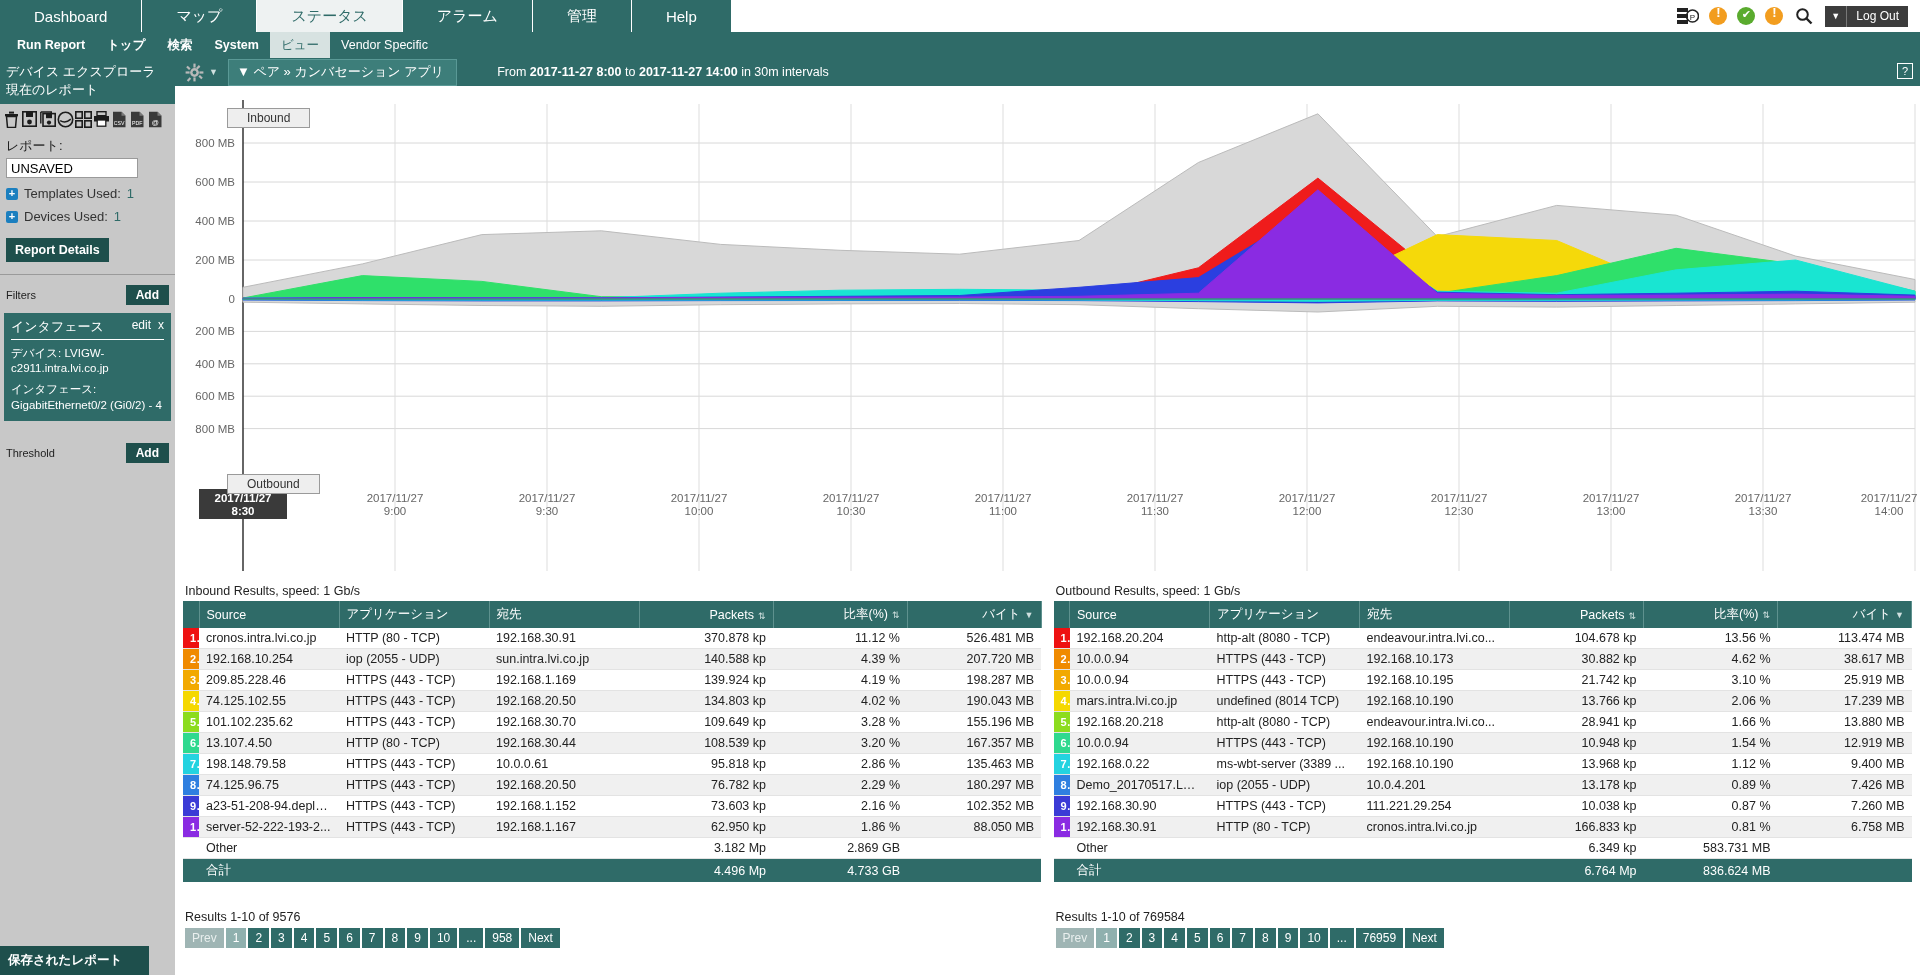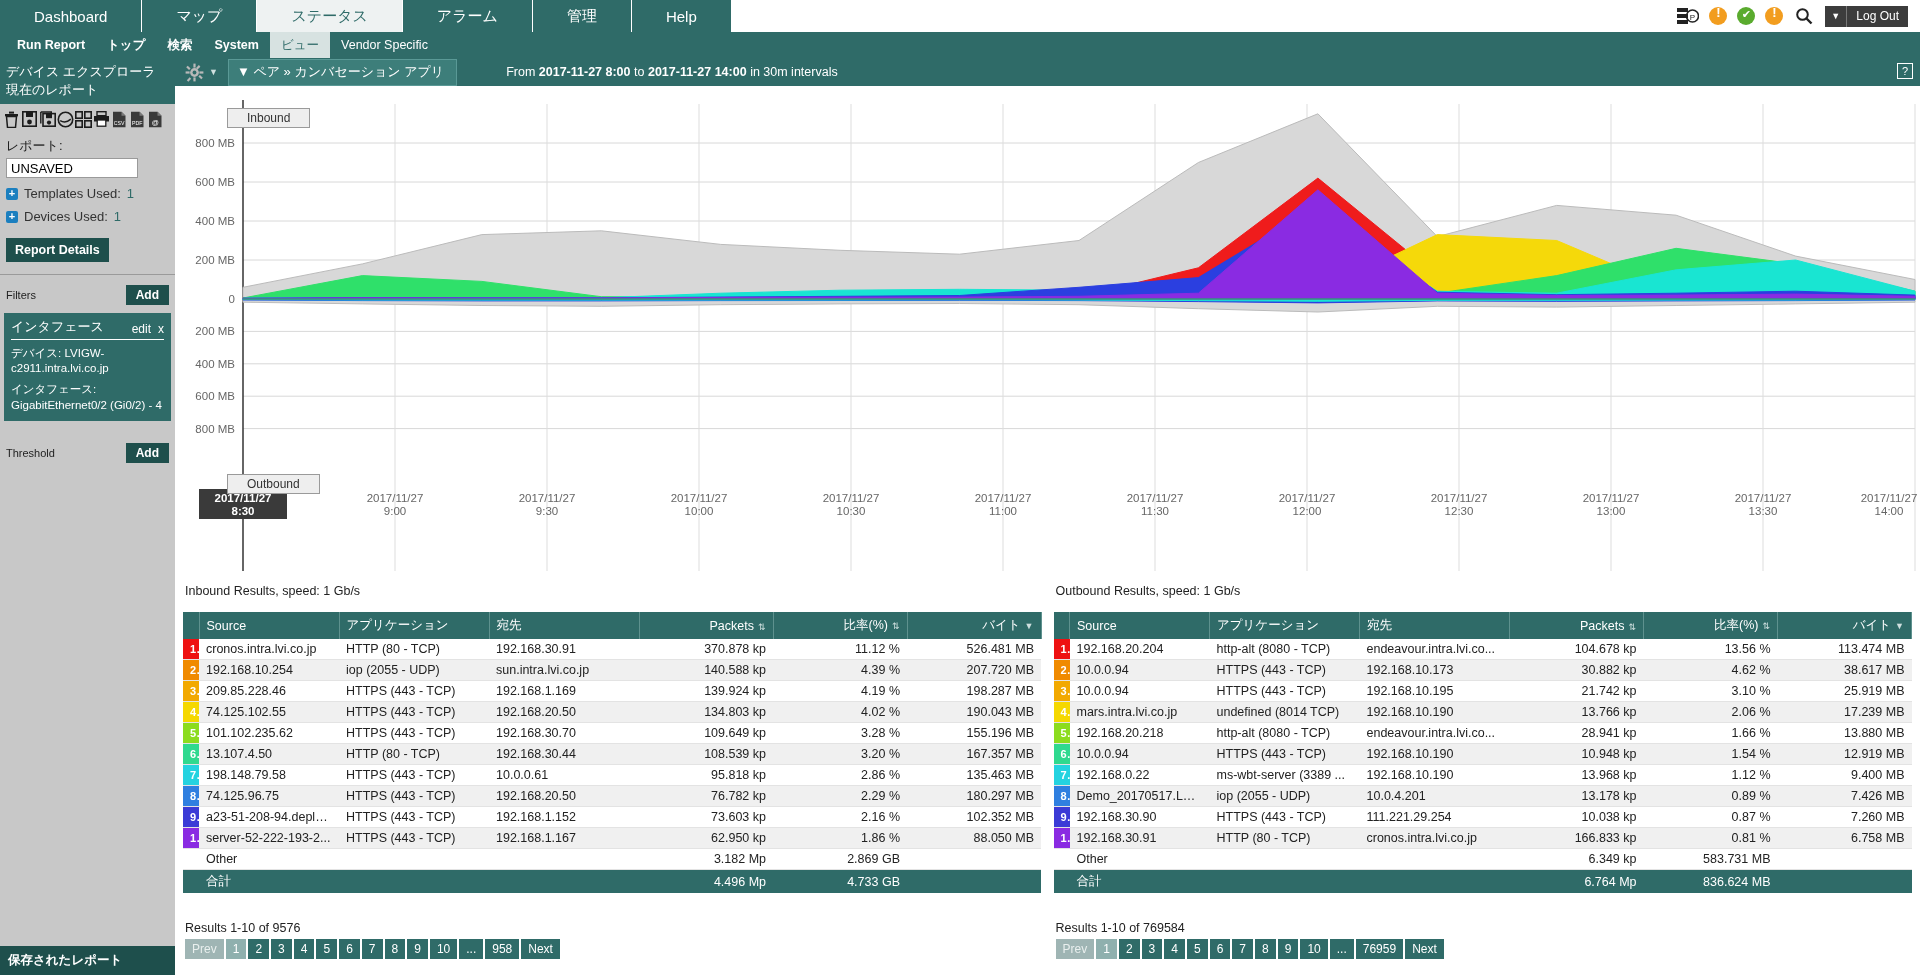--- a/index.html
+++ b/index.html
@@ -51,44 +51,44 @@
   .sb-input input { width:132px; height:20px; border:1px solid #9a9a9a; background:#fff; font-size:13px; padding:1px 4px; font-family:inherit; }
   .sb-row { display:flex; align-items:center; gap:6px; padding:8px 6px 0 6px; font-size:13px; color:#333; }
   .plus { width:12px; height:12px; border-radius:2px; background:#1b7fbf; color:#fff; font-size:11px; line-height:11px; text-align:center; flex:0 0 12px; font-weight:bold; }
   .sb-row .num { color:#2f6b68; }
   .btn-dark { display:inline-block; background:#1e4f4c; color:#fff; font-size:12.5px; font-weight:bold; padding:5px 9px; margin:14px 0 0 6px; cursor:pointer; }
   .sb-sep { border-bottom:1px solid #9a9a9a; margin-top:12px; }
   .sec-head { display:flex; align-items:center; justify-content:space-between; padding:10px 6px 6px 6px; }
   .sec-head .t { font-size:11px; color:#222; }
   .addbtn { background:#1e4f4c; color:#fff; font-size:12px; font-weight:bold; padding:3px 10px; cursor:pointer; }
   .filter-card { background:#2f6b68; color:#fff; margin:2px 4px 0 4px; padding:5px 7px 8px 7px; }
-  .filter-card .fc-top { display:flex; align-items:flex-end; justify-content:space-between; border-bottom:1px solid #ffffff; padding-bottom:3px; }
+  .filter-card .fc-top { display:flex; align-items:flex-start; justify-content:space-between; border-bottom:1px solid #ffffff; padding-bottom:3px; }
   .filter-card .fc-title { font-size:13px; }
   .fc-actions { font-size:12px; display:flex; gap:7px; }
   .fc-actions span { cursor:pointer; }
   .filter-card .fc-line { font-size:11.5px; line-height:1.32; margin-top:6px; }
-  .sb-footer { position:absolute; left:0; bottom:0; width:175px; background:#1e4f4c; color:#fff; font-size:12.5px; font-weight:bold; padding:6px 8px; }
+  .sb-footer { position:absolute; left:0; bottom:0; width:149px; background:#1e4f4c; color:#fff; font-size:12.5px; font-weight:bold; padding:6px 8px; }
 
   
   .main { flex:1; display:flex; flex-direction:column; min-width:0; }
   .chart-head { height:28px; background:#2f6b68; display:flex; align-items:center; padding:0 8px; gap:10px; position:relative; }
   .gear { width:22px; height:22px; display:flex; align-items:center; justify-content:center; cursor:pointer; }
   .gear-caret { color:#cfe0df; font-size:9px; margin-left:-6px; }
   .crumb { background:#3d7e7a; border:1px solid #5a9996; color:#fff; font-size:13px; padding:3px 12px 4px 8px; display:flex; align-items:center; gap:5px; cursor:pointer; }
-  .range { color:#ffffff; font-size:12.5px; margin-left:39px; }
+  .range { color:#ffffff; font-size:12.5px; margin-left:30px; }
   .range b { font-weight:bold; }
   .help { position:absolute; right:7px; top:5px; width:16px; height:16px; border:1px solid #ffffff; color:#fff; font-size:11px; display:flex; align-items:center; justify-content:center; cursor:pointer; }
 
   .chart-wrap { position:relative; background:#ffffff; height:495px; }
   .chart-svg { display:block; }
   .dirlabel { position:absolute; background:#eeeeee; border:1px solid #9a9a9a; font-size:12px; padding:2px 19px; color:#333; }
 
   .tables { display:flex; gap:12px; padding:0 8px; }
   .tblcol { flex:1; min-width:0; }
-  .tbl-cap { font-size:12.5px; color:#222; padding:3px 0 14px 2px; }
+  .tbl-cap { font-size:12.5px; color:#222; padding:3px 0 3px 2px; }
   table.rt { width:100%; border-collapse:collapse; font-size:12.5px; table-layout:fixed; }
   table.rt th { background:#2f6b68; color:#fff; font-weight:normal; font-size:12.5px; padding:5px 7px; text-align:left; border-right:1px solid #5e918e; white-space:nowrap; }
   table.rt th.num { text-align:right; }
   table.rt th .sortic { font-size:9px; margin-left:4px; color:#cfe0df; }
   table.rt td { padding:3px 7px; border-bottom:1px solid #e3e3e3; white-space:nowrap; overflow:hidden; text-overflow:ellipsis; }
   table.rt td.num { text-align:right; }
   table.rt tr.alt td { background:#f0f0f0; }
   td.rank { width:16px; padding:3px 0; text-align:center; color:#ffffff; font-size:11px; font-weight:bold; }
   tr.other td, tr.total td { background:#ffffff; }
   tr.total td { background:#2f6b68; color:#ffffff; border-bottom:none; }

